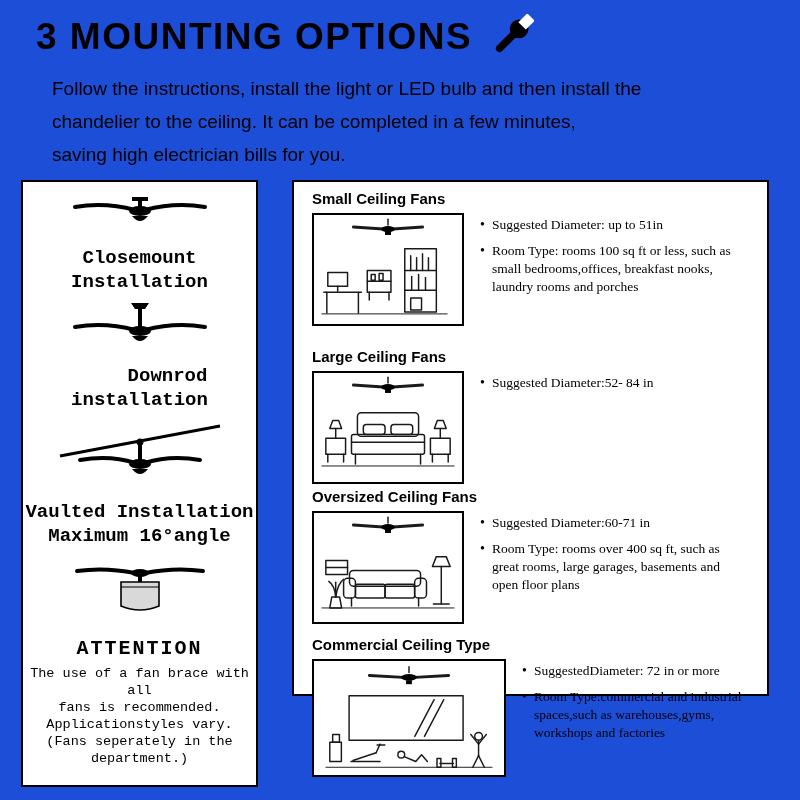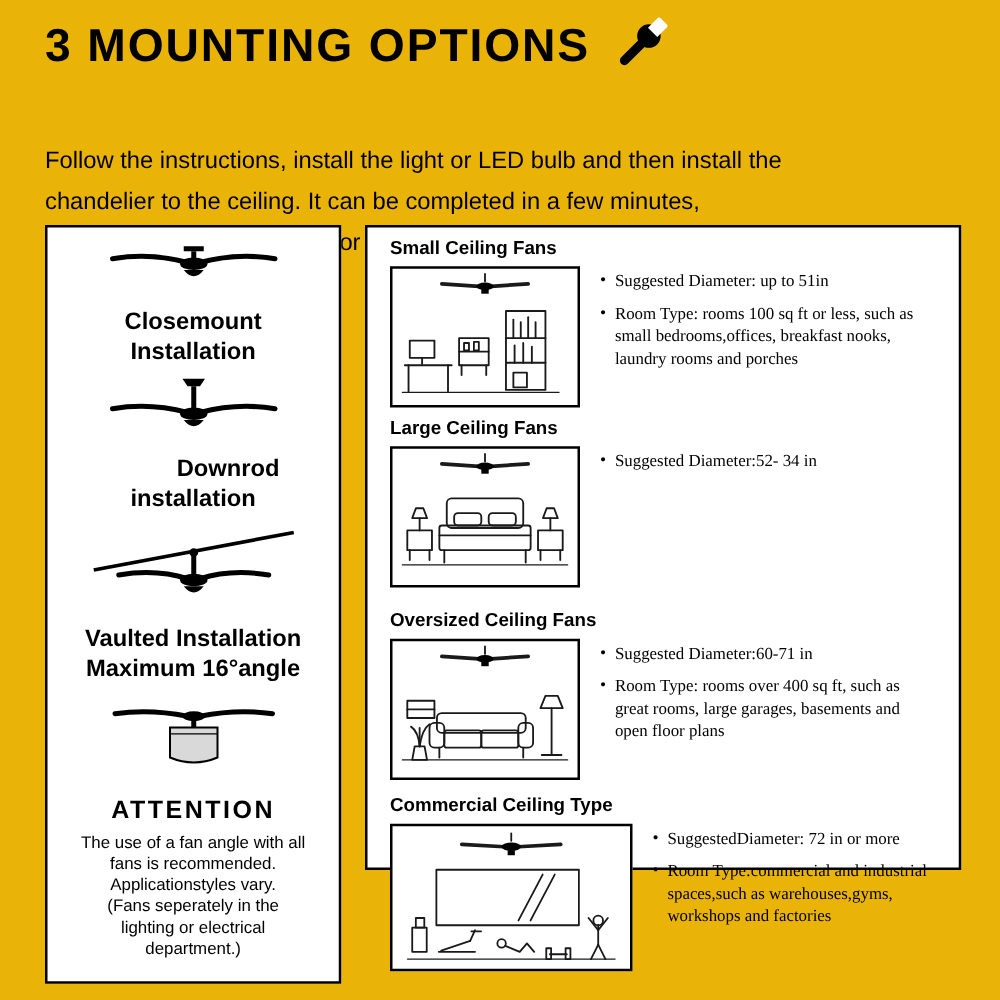--- a/index.html
+++ b/index.html
@@ -1,25 +1,25 @@
 <!DOCTYPE html>
 <html><head>
 <meta charset="utf-8">
 <style>
   * { box-sizing: border-box; margin: 0; padding: 0; }
   html, body { background: #fff; }
   body { width: 800px; height: 800px; font-family: "Liberation Sans", sans-serif; color: #000; }
-  .page { position: relative; width: 800px; height: 800px; background: #eab308; overflow: hidden; }
+  .page { position: relative; width: 800px; height: 800px; background: #1d4ed8; overflow: hidden; }
 
   .title-row { position: absolute; left: 36px; top: 14px; display: flex; align-items: center; gap: 16px; }
   .title { font-size: 37px; font-weight: 700; letter-spacing: 1.5px; white-space: nowrap; }
-  .desc { position: absolute; left: 36px; top: 72px; font-size: 19px; line-height: 33px; margin-top: 40px; }
+  .desc { position: absolute; left: 52px; top: 72px; font-size: 19px; line-height: 33px; }
 
   .panel { position: absolute; border: 2px solid #000; background: #fff; }
-  .left-box { left: 36px; top: 180px; width: 237px; height: 607px; }
+  .left-box { left: 21px; top: 180px; width: 237px; height: 607px; font-family: Liberation Mono, monospace; }
   .right-box { left: 292px; top: 180px; width: 477px; height: 516px; }
 
   .abs-c { position: absolute; left: 0; width: 100%; text-align: center; }
   .opt-label { font-size: 19px; font-weight: 700; line-height: 24px; }
   .attn-title { font-size: 20px; font-weight: 700; letter-spacing: 2px; }
   .attn-body { font-size: 13.5px; line-height: 17px; }
 
   .section { position: absolute; left: 18px; right: 10px; }
   .sec-title { font-size: 15px; font-weight: 700; margin-bottom: 6px; }
   .sec-body { display: flex; align-items: flex-start; font-family: Liberation Serif, serif; }
@@ -102,25 +102,24 @@
         <path d="M80 9 Q110 3 138 7" stroke="#000" stroke-width="4" fill="none" stroke-linecap="round"></path>
         <ellipse cx="75" cy="9" rx="9" ry="4" fill="#000"></ellipse>
         <rect x="73" y="11" width="4" height="7" fill="#000"></rect>
         <path d="M56 18 h38 v24 q-19 8 -38 0 Z" fill="#d9d9d9" stroke="#000" stroke-width="1.6"></path>
         <line x1="56" y1="23" x2="94" y2="23" stroke="#000" stroke-width="1"></line>
       </svg>
     </div>
 
     <div class="abs-c attn-title" style="top:455px;">ATTENTION</div>
     <div class="abs-c attn-body" style="top:483px;">
-      <div>The use of a fan angle with all</div>
+      <div>The use of a fan brace with all</div>
       <div>fans is recommended.</div>
       <div>Applicationstyles vary.</div>
       <div>(Fans seperately in the</div>
-      <div>lighting or electrical</div>
       <div>department.)</div>
     </div>
   </div>
 
   <div class="panel right-box">
 
     <div class="section" style="top:8px;">
       <div class="sec-title">Small Ceiling Fans</div>
       <div class="sec-body">
         <div class="illus">
@@ -157,21 +156,21 @@
             <rect x="72" y="16" width="6" height="4" fill="#000"></rect>
           </svg>
         </div>
         <div class="bullets narrow">
           <div class="bullet">Suggested Diameter: up to 51in</div>
           <div class="bullet">Room Type: rooms 100 sq ft or less, such as small bedrooms,offices, breakfast nooks, laundry rooms and porches</div>
         </div>
       </div>
     </div>
 
-    <div class="section" style="top:152px;">
+    <div class="section" style="top:166px;">
       <div class="sec-title">Large Ceiling Fans</div>
       <div class="sec-body">
         <div class="illus">
           <svg width="148" height="109" viewBox="0 0 150 110">
             <g fill="none" stroke="#1a1a1a" stroke-width="1.5" stroke-linecap="round" stroke-linejoin="round">
               <line x1="75" y1="4" x2="75" y2="10"></line>
               <path d="M40 12 L70 14" stroke-width="3"></path>
                 <path d="M80 14 L110 12" stroke-width="3"></path>
               <rect x="44" y="40" width="62" height="24" rx="4"></rect>
               <rect x="50" y="52" width="22" height="10" rx="3"></rect>
@@ -190,21 +189,21 @@
                 <line x1="136" y1="82" x2="136" y2="90"></line>
               <path d="M125 48 L131 48 L134 56 L122 56 Z"></path>
                 <line x1="128" y1="56" x2="128" y2="66"></line>
               <line x1="8" y1="94" x2="142" y2="94" stroke-width="1"></line>
             </g>
             <ellipse cx="75" cy="14" rx="7" ry="3" fill="#000"></ellipse>
             <rect x="72" y="16" width="6" height="4" fill="#000"></rect>
           </svg>
         </div>
         <div class="bullets narrow">
-          <div class="bullet">Suggested Diameter:52- 34 in</div>
+          <div class="bullet">Suggested Diameter:52- 84 in</div>
         </div>
       </div>
     </div>
 
     <div class="section" style="top:306px;">
       <div class="sec-title">Oversized Ceiling Fans</div>
       <div class="sec-body">
         <div class="illus">
           <svg width="148" height="109" viewBox="0 0 150 110">
             <g fill="none" stroke="#1a1a1a" stroke-width="1.5" stroke-linecap="round" stroke-linejoin="round">

